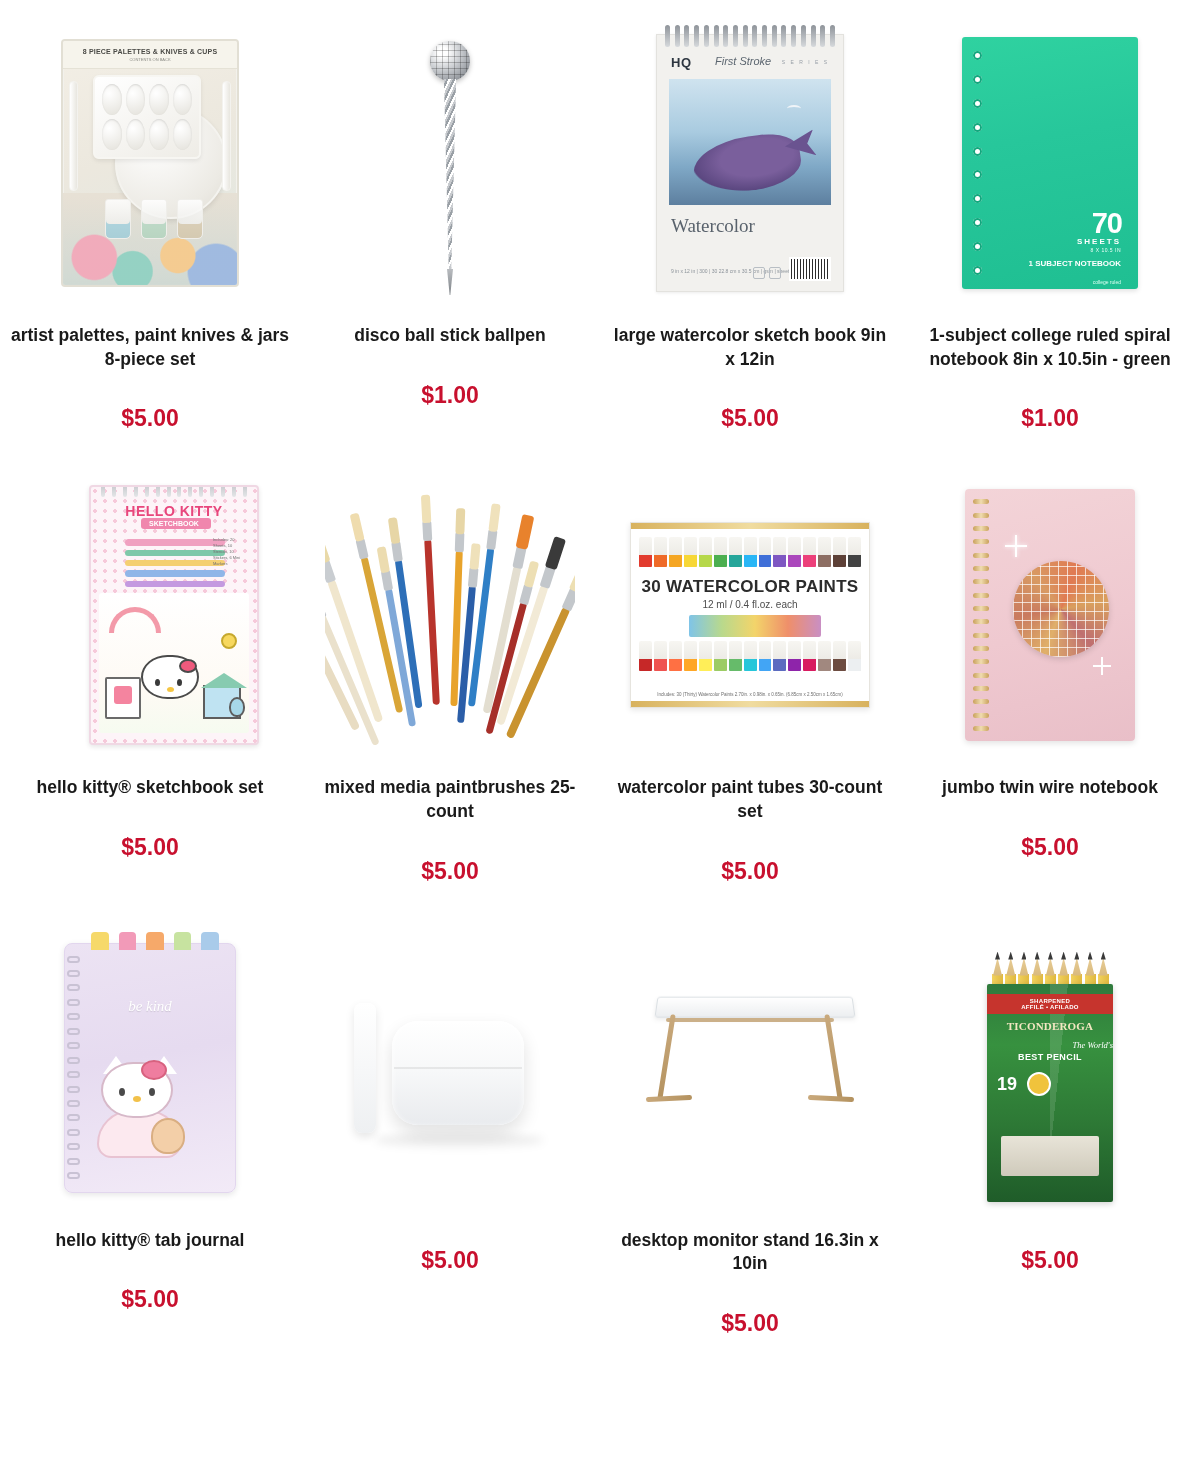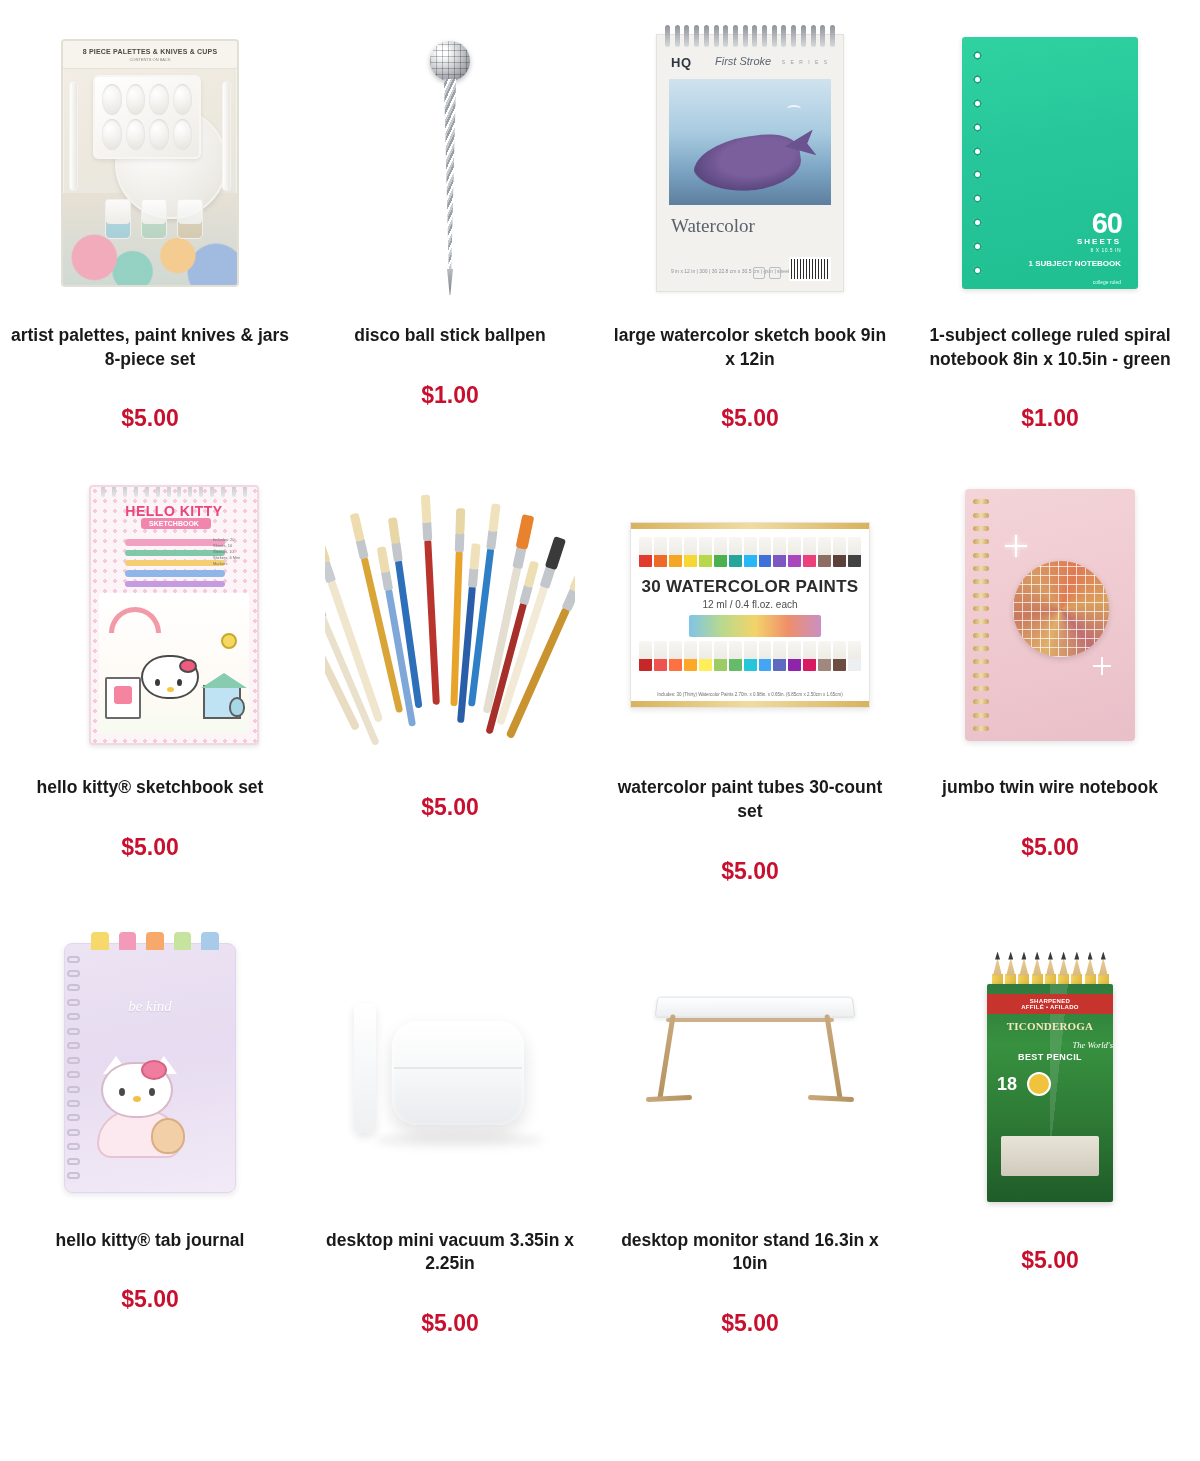--- a/index.html
+++ b/index.html
@@ -487,21 +487,21 @@
               <i></i>
               <i></i>
               <i></i>
               <i></i>
               <i></i>
               <i></i>
               <i></i>
               <i></i>
               <i></i>
           </div>
-          <div class="b70">60</div>
+          <div class="b70">70</div>
           <div class="bs">SHEETS</div>
           <div class="bdim">8 X 10.5 IN</div>
           <div class="bsub">1 SUBJECT
 NOTEBOOK</div>
           <div class="brule">college ruled</div>
         </div>
       </div>
     </div>
     <div class="title">1-subject college ruled spiral notebook 8in x 10.5in - green</div>
     <div class="price">$1.00</div>
@@ -634,20 +634,21 @@
               <g transform="rotate(15 125 265)">
                 <rect x="156" y="108" width="7" height="136" rx="3.5" fill="#a62f29"></rect>
                 <rect x="155" y="90" width="9" height="20" rx="2" fill="#c3c7cb"></rect>
                 <rect x="155" y="66" width="9" height="26" rx="3" fill="#eddfb4"></rect>
               </g>
             </g>
           </svg>
         </div>
       </div>
     </div>
+    <div class="title">mixed media paintbrushes 25-count</div>
     <div class="price">$5.00</div>
   </div>
 
   <div class="product-card">
     <div class="thumb-wrap">
       <div class="thumb">
         <div class="tubebox">
           <div class="gold-t"></div>
           <div class="gold-b"></div>
           <div class="tuberow top">
@@ -843,21 +844,20 @@
     <div class="thumb-wrap">
       <div class="thumb">
         <div class="vac">
           <div class="stick"></div>
           <div class="puck"></div>
           <div class="seam"></div>
           <div class="shadow"></div>
         </div>
       </div>
     </div>
-    <div class="title">desktop mini vacuum 3.35in x 2.25in</div>
     <div class="price">$5.00</div>
   </div>
 
   <div class="product-card">
     <div class="thumb-wrap">
       <div class="thumb">
         <div class="stand">
           <div class="top"></div>
           <div class="barfront"></div>
           <div class="leg l"></div>
@@ -924,21 +924,21 @@
           </div>
           <div class="box">
             <div class="pb-rays"></div>
             <div class="pb-red">
               <span>SHARPENED</span>
               <span>AFFILÉ • AFILADO</span>
             </div>
             <div class="pb-brand">TICONDEROGA</div>
             <div class="pb-world">The World's</div>
             <div class="pb-best">BEST PENCIL</div>
-            <div class="pb-18">18</div>
+            <div class="pb-18">19</div>
             <div class="pb-seal"></div>
             <div class="pb-photo"></div>
           </div>
         </div>
       </div>
     </div>
     <div class="price">$5.00</div>
   </div>
 
 </div>

